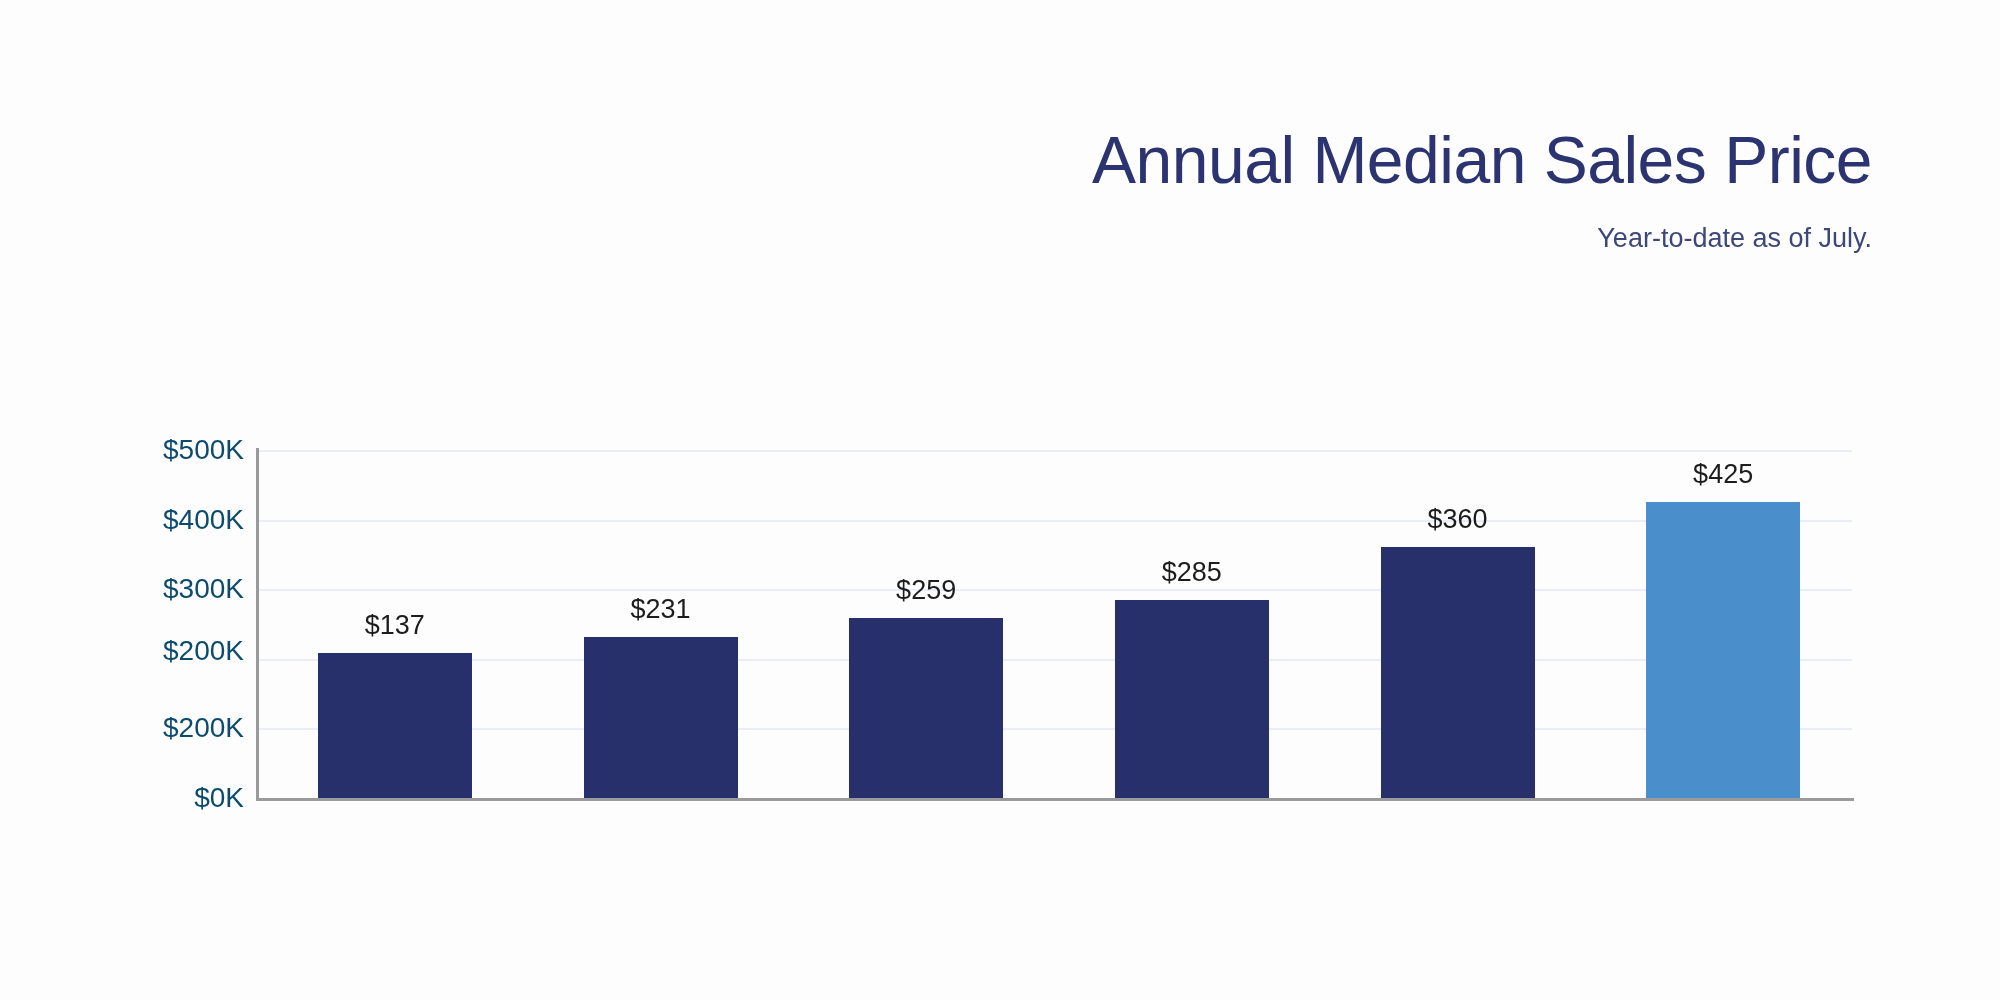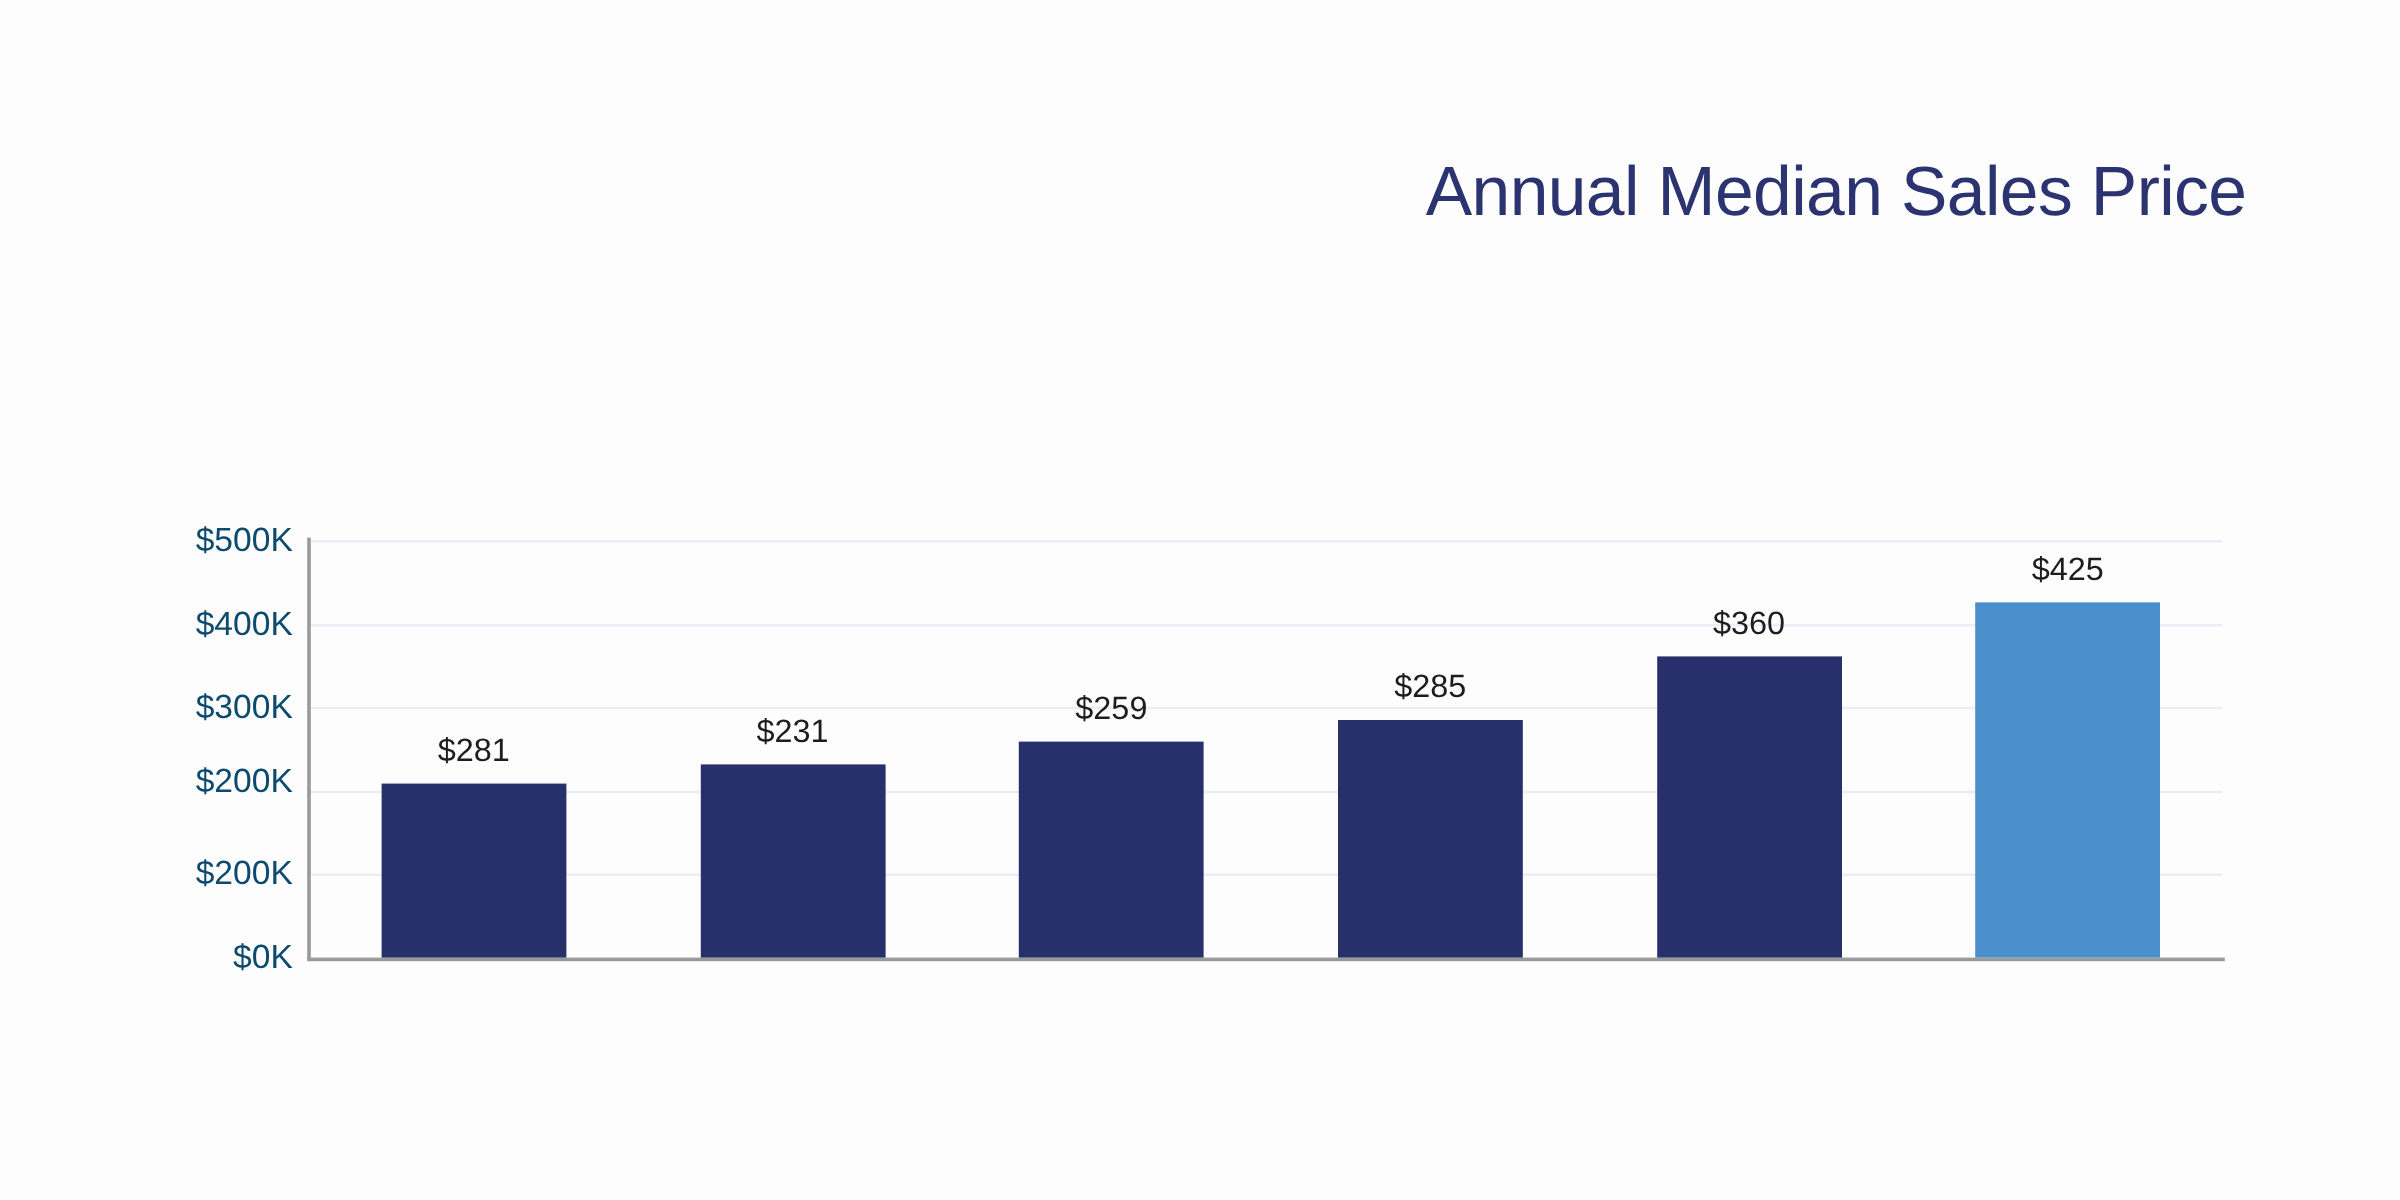--- a/index.html
+++ b/index.html
@@ -25,21 +25,21 @@
   #header {
     position: absolute;
     left: 0;
     top: 0;
     width: 1872px;
     text-align: right;
   }
   #chart-title {
     margin: 0;
     padding: 0;
-    font-size: 58px;
+    font-size: 66px;
     line-height: 96px;
     font-weight: 400;
     letter-spacing: -0.5px;
     color: #2b3370;
     font-family: "Liberation Sans", "DejaVu Sans", sans-serif;
     padding-top: 112px;
   }
   #chart-subtitle {
     margin: 0;
     padding-top: 14px;
@@ -150,20 +150,21 @@
     height: 60px;
   }
 </style>
 </head>
 <body>
 
 <div id="page">
 
   <div id="header">
     <h1 id="chart-title">Annual Median Sales Price</h1>
+    <div id="chart-subtitle">Year-to-date as of July.</div>
   </div>
 
   <div id="plot">
 
     <div id="gridlines">
         <div class="gridline" style="top: 0px;"></div>
         <div class="gridline" style="top: 69.6px;"></div>
         <div class="gridline" style="top: 139.2px;"></div>
         <div class="gridline" style="top: 208.8px;"></div>
         <div class="gridline" style="top: 278.4px;"></div>
@@ -178,21 +179,21 @@
         <div class="y-tick" style="top: 69.6px;">$400K</div>
         <div class="y-tick" style="top: 139.2px;">$300K</div>
         <div class="y-tick" style="top: 201px;">$200K</div>
         <div class="y-tick" style="top: 278.4px;">$200K</div>
         <div class="y-tick" style="top: 348px;">$0K</div>
       </div>
 
     <div id="bars">
         <div class="bar-group" style="left: 59.8333px; height: 348px;">
           <div class="bar" style="height: 144.768px;"></div>
-          <div class="bar-value" style="bottom: 156.768px;">$281</div>
+          <div class="bar-value" style="bottom: 156.768px;">$137</div>
         </div>
         <div class="bar-group" style="left: 325.5px; height: 348px;">
           <div class="bar" style="height: 160.776px;"></div>
           <div class="bar-value" style="bottom: 172.776px;">$231</div>
         </div>
         <div class="bar-group" style="left: 591.167px; height: 348px;">
           <div class="bar" style="height: 180.264px;"></div>
           <div class="bar-value" style="bottom: 192.264px;">$259</div>
         </div>
         <div class="bar-group" style="left: 856.833px; height: 348px;">

